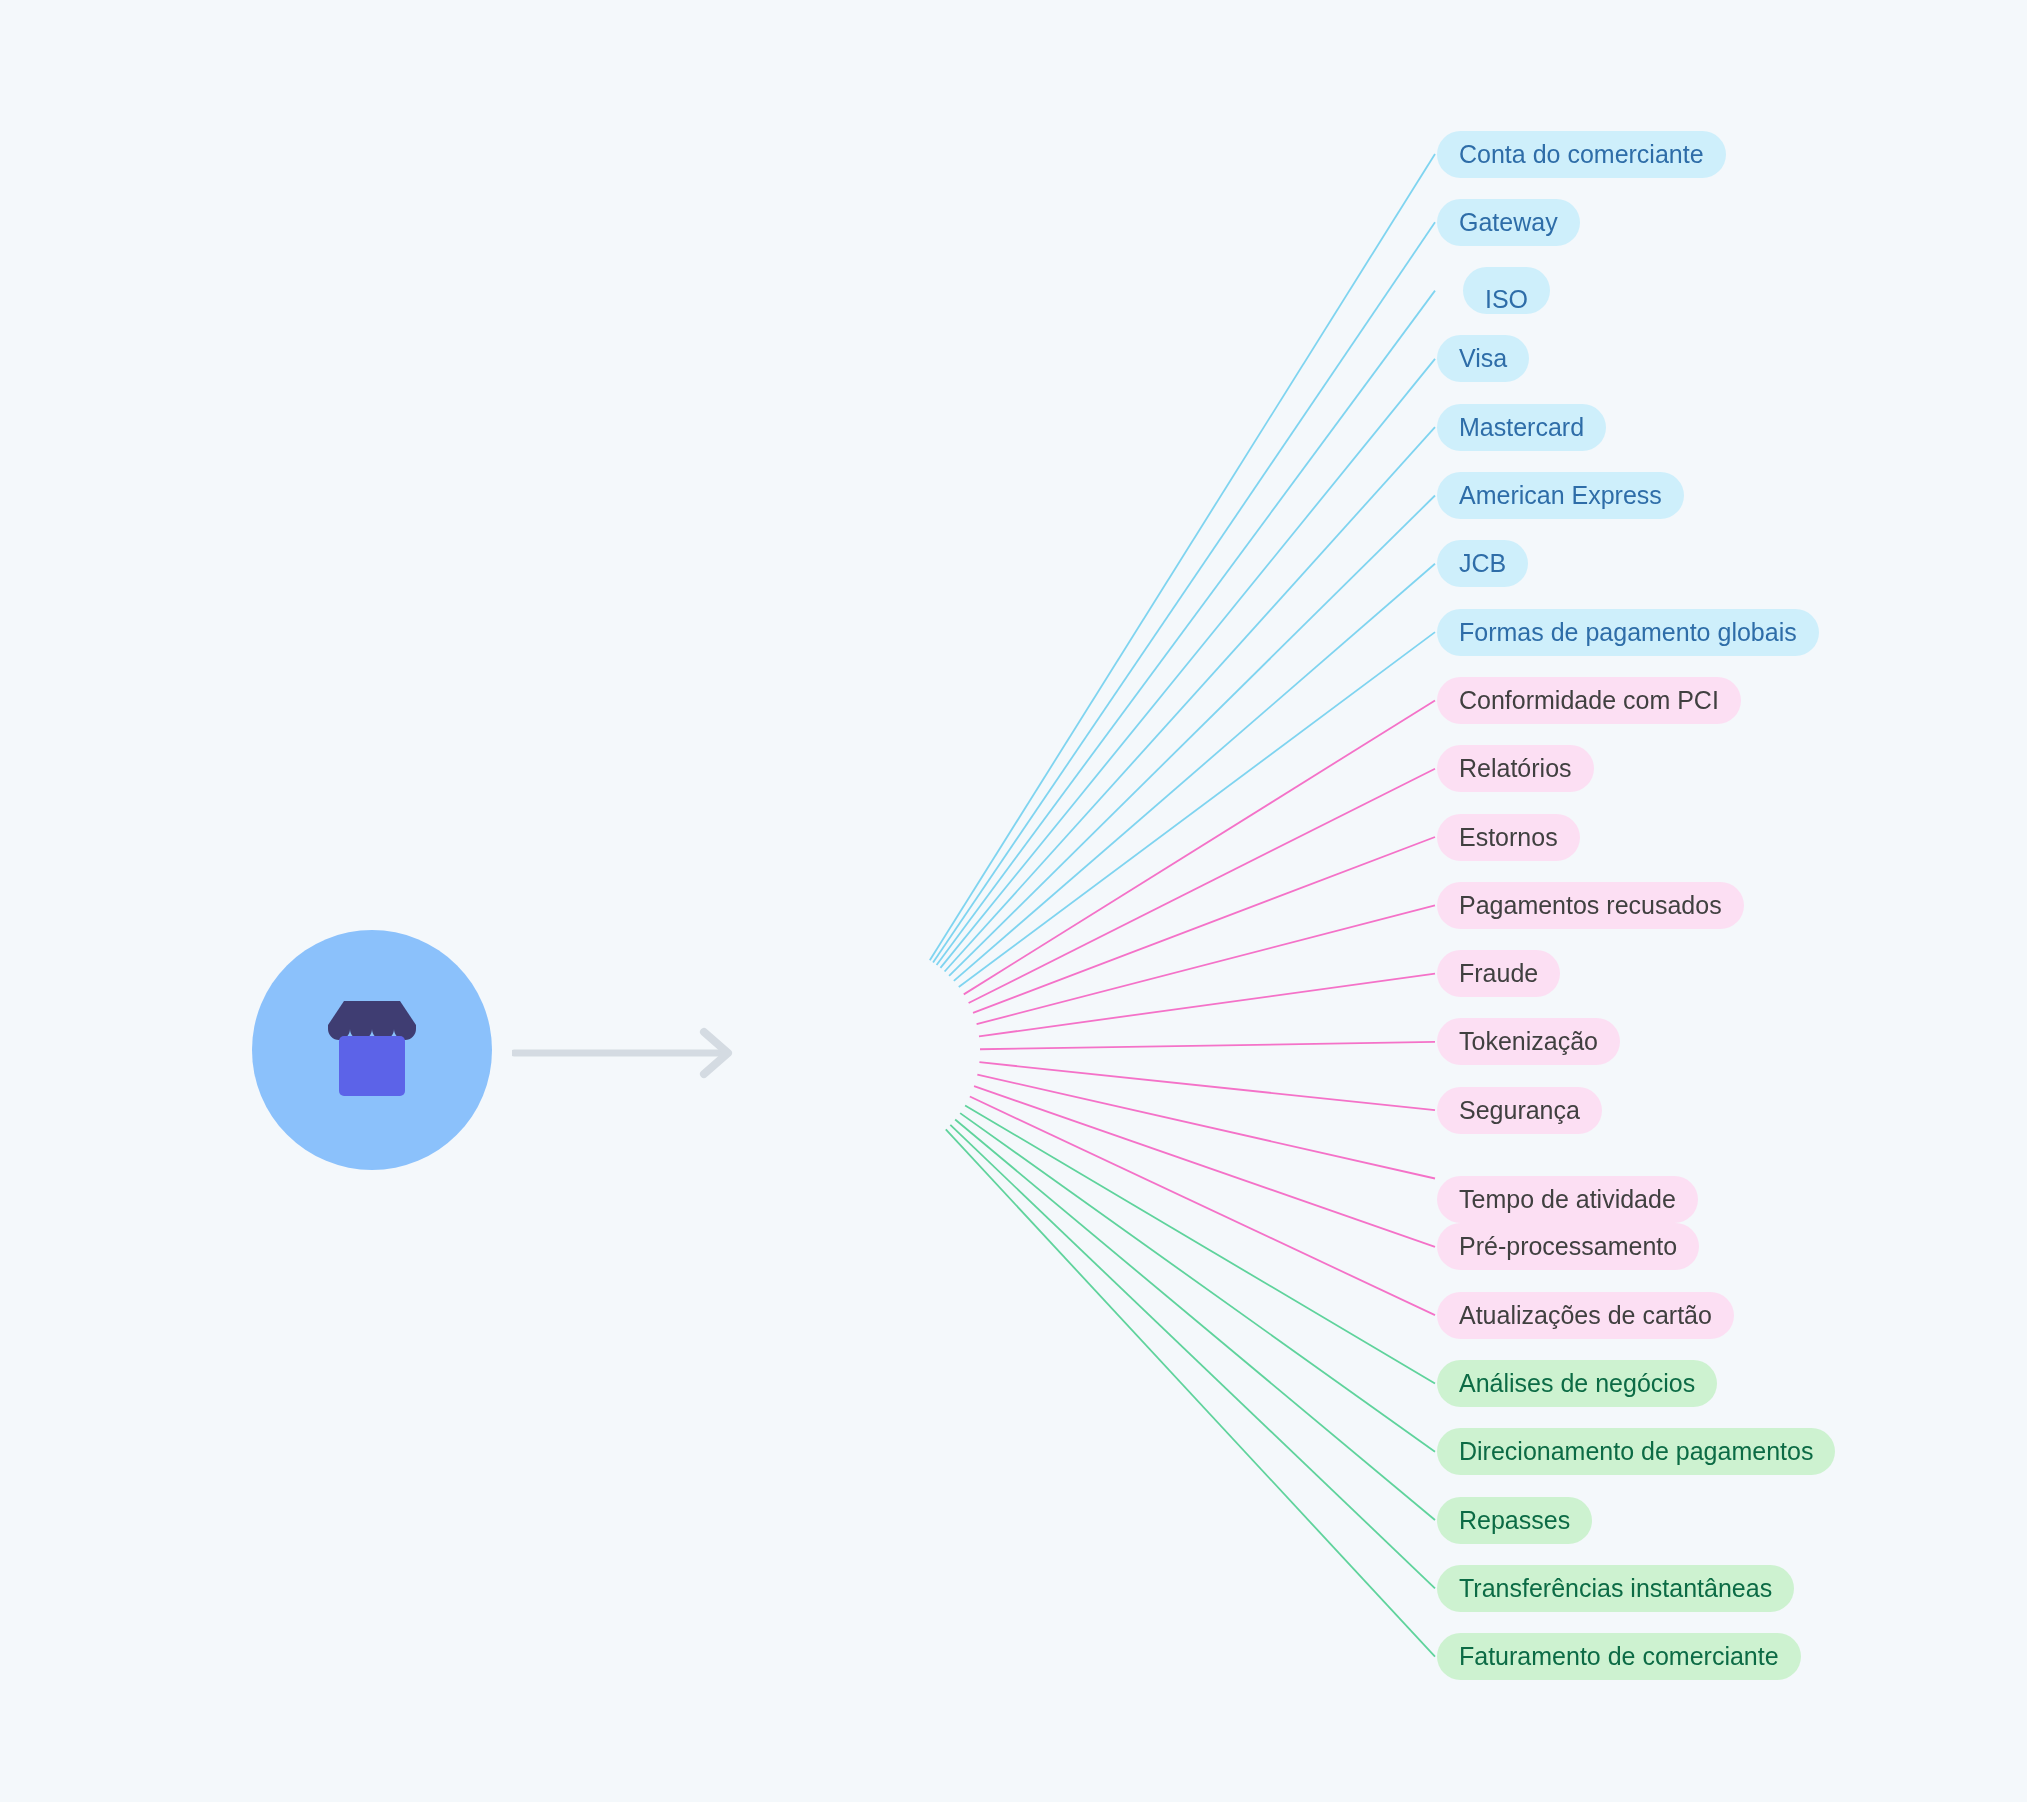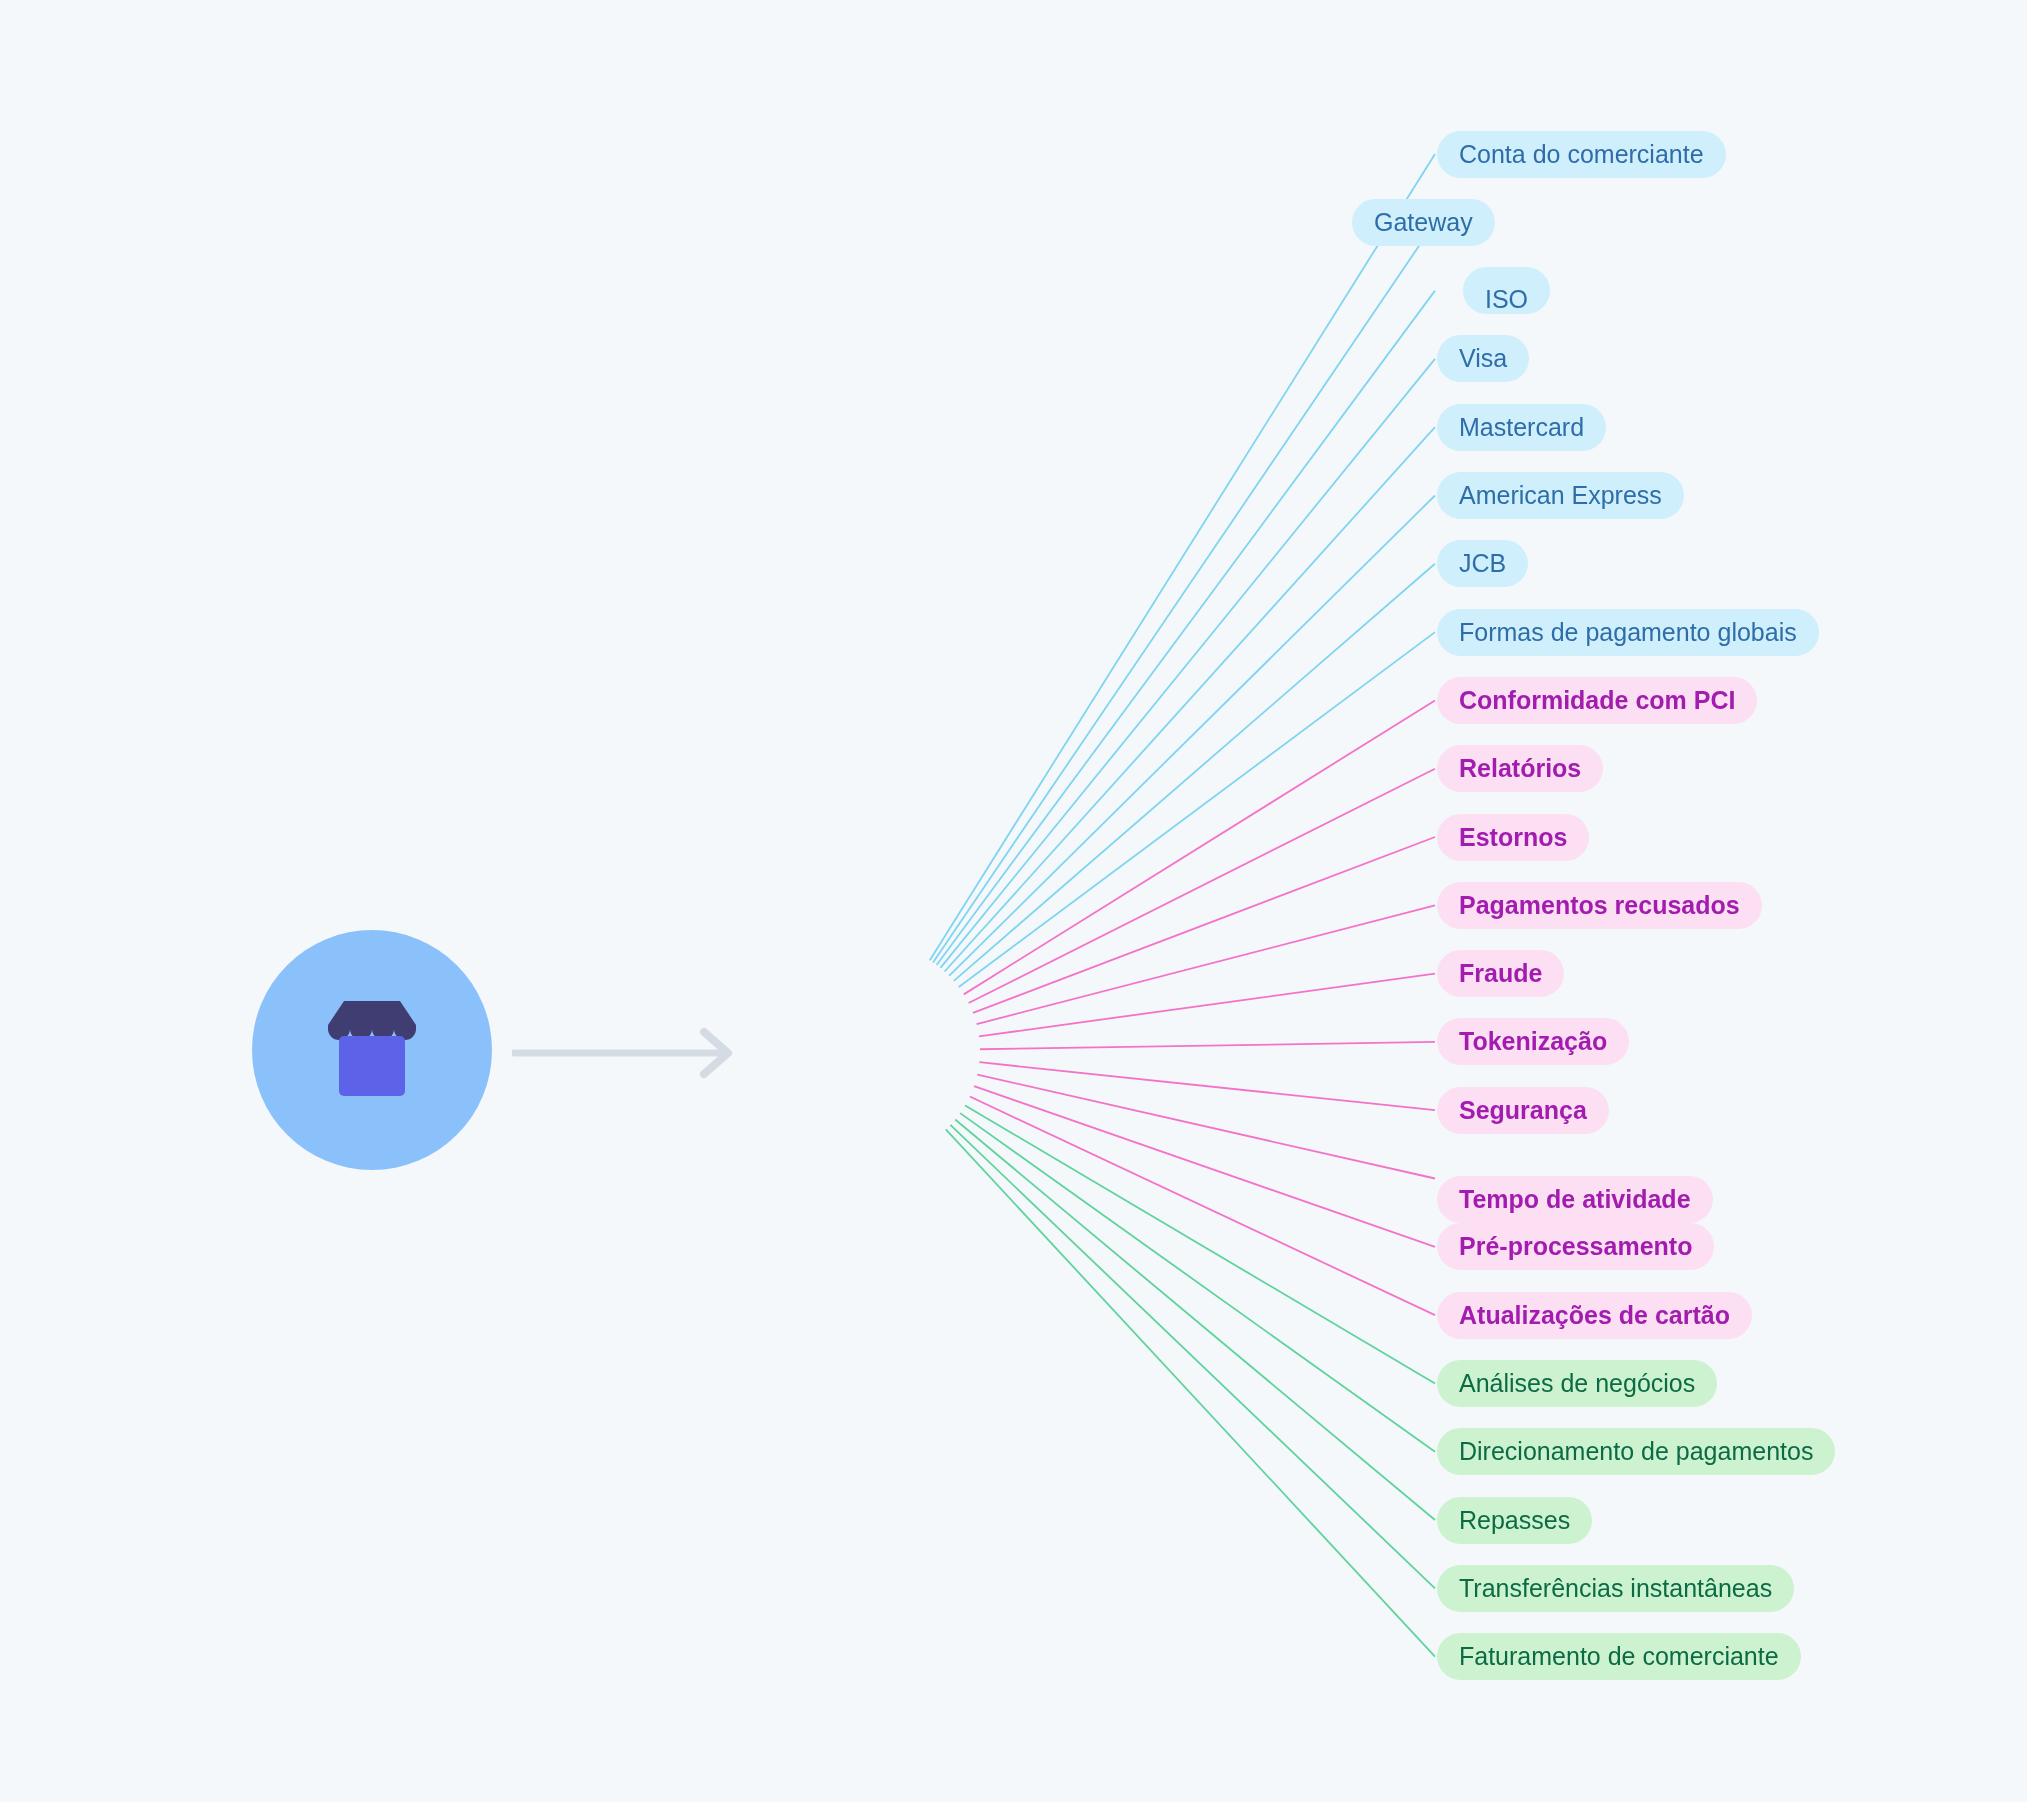--- a/index.html
+++ b/index.html
@@ -85,21 +85,21 @@
     display: flex;
     align-items: center;
     padding: 0 22px;
     border-radius: 24px;
     font-size: 25px;
     white-space: nowrap;
     box-sizing: border-box;
     z-index: 4;
   }
   .pill.blue  { background: #CEEFFB; color: #2E6DA8; }
-  .pill.pink  { background: #FCDFF3; color: #a21caf; font-weight: bold; }
+  .pill.pink  { background: #FCDFF3; color: #404040; }
   .pill.green { background: #CDF2D0; color: #0C6B45; }
 </style>
 </head>
 <body>
 
 <div id="canvas">
 
   <svg id="edges" viewBox="0 0 2027 1802" preserveAspectRatio="none">
       <line x1="929.8098014434252" y1="960.3267048136079" x2="1435" y2="154" stroke="#7FD4F0" stroke-width="1.8"></line>
       <line x1="933.0563465995093" y1="962.4436042223962" x2="1435" y2="222.3" stroke="#7FD4F0" stroke-width="1.8"></line>
@@ -139,21 +139,21 @@
   <svg id="arrow" viewBox="0 0 230 62">
     <line x1="2" y1="31" x2="208" y2="31" stroke="#D4DBE2" stroke-width="7" stroke-linecap="round"></line>
     <polyline points="192,10 216,31 192,52" fill="none" stroke="#D4DBE2" stroke-width="8" stroke-linecap="round" stroke-linejoin="round"></polyline>
   </svg>
 
 
   <div id="pill-layer">
       <div class="pill blue" style="left: 1437px; top: 130.5px;">
         <span>Conta do comerciante</span>
       </div>
-      <div class="pill blue" style="left: 1352px; top: 198.8px;">
+      <div class="pill blue" style="left: 1437px; top: 198.8px;">
         <span>Gateway</span>
       </div>
       <div class="pill blue" style="left: 1463px; top: 267.1px; align-items: flex-end;">
         <span>ISO</span>
       </div>
       <div class="pill blue" style="left: 1437px; top: 335.4px;">
         <span>Visa</span>
       </div>
       <div class="pill blue" style="left: 1437px; top: 403.7px;">
         <span>Mastercard</span>

